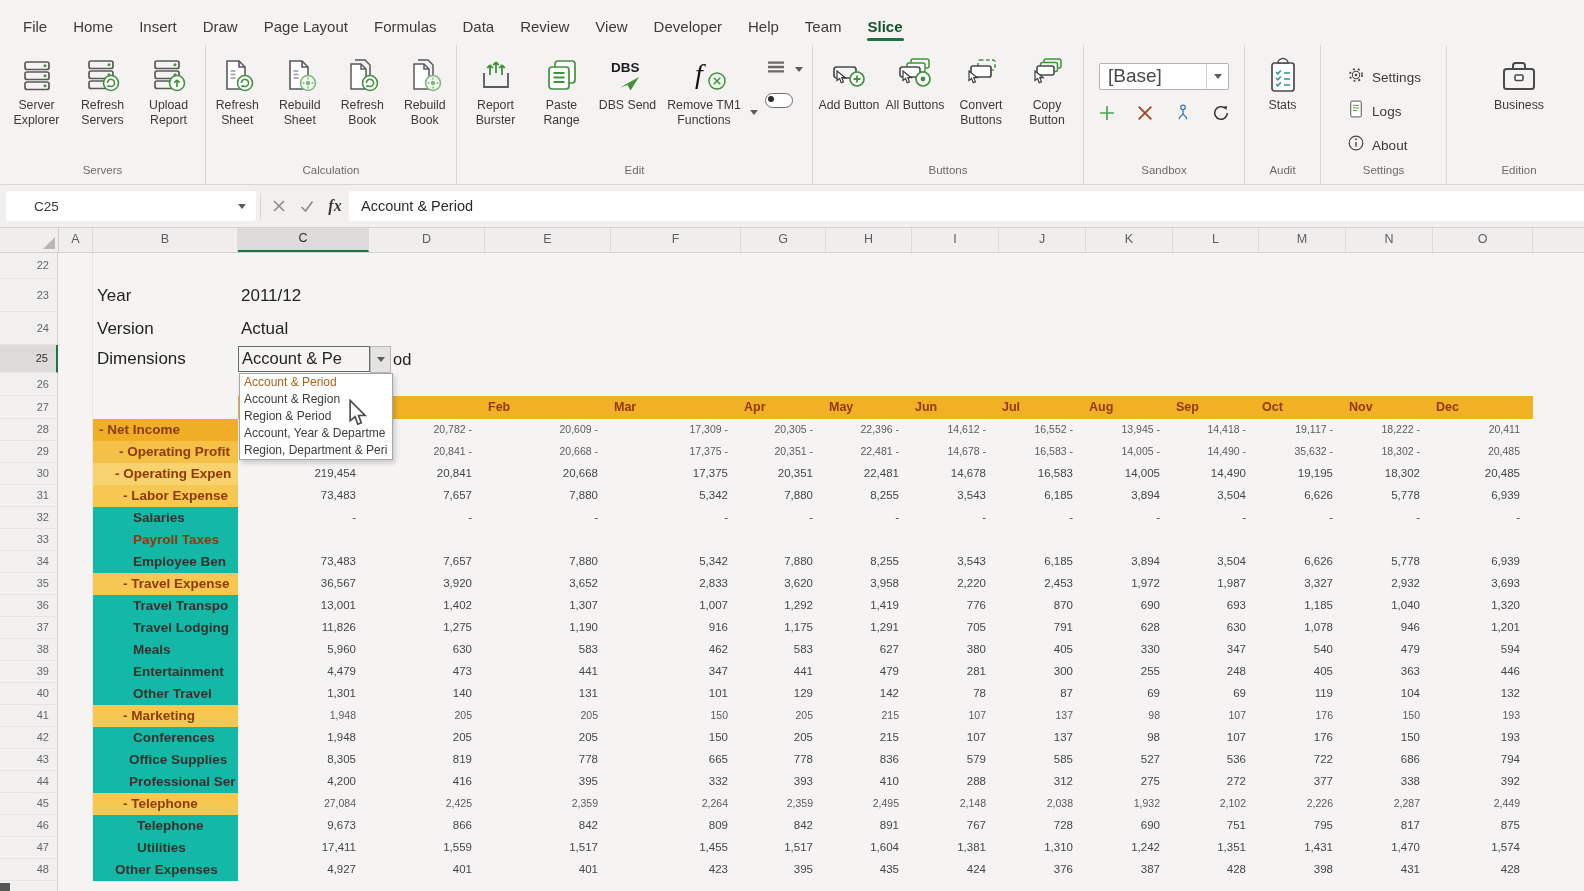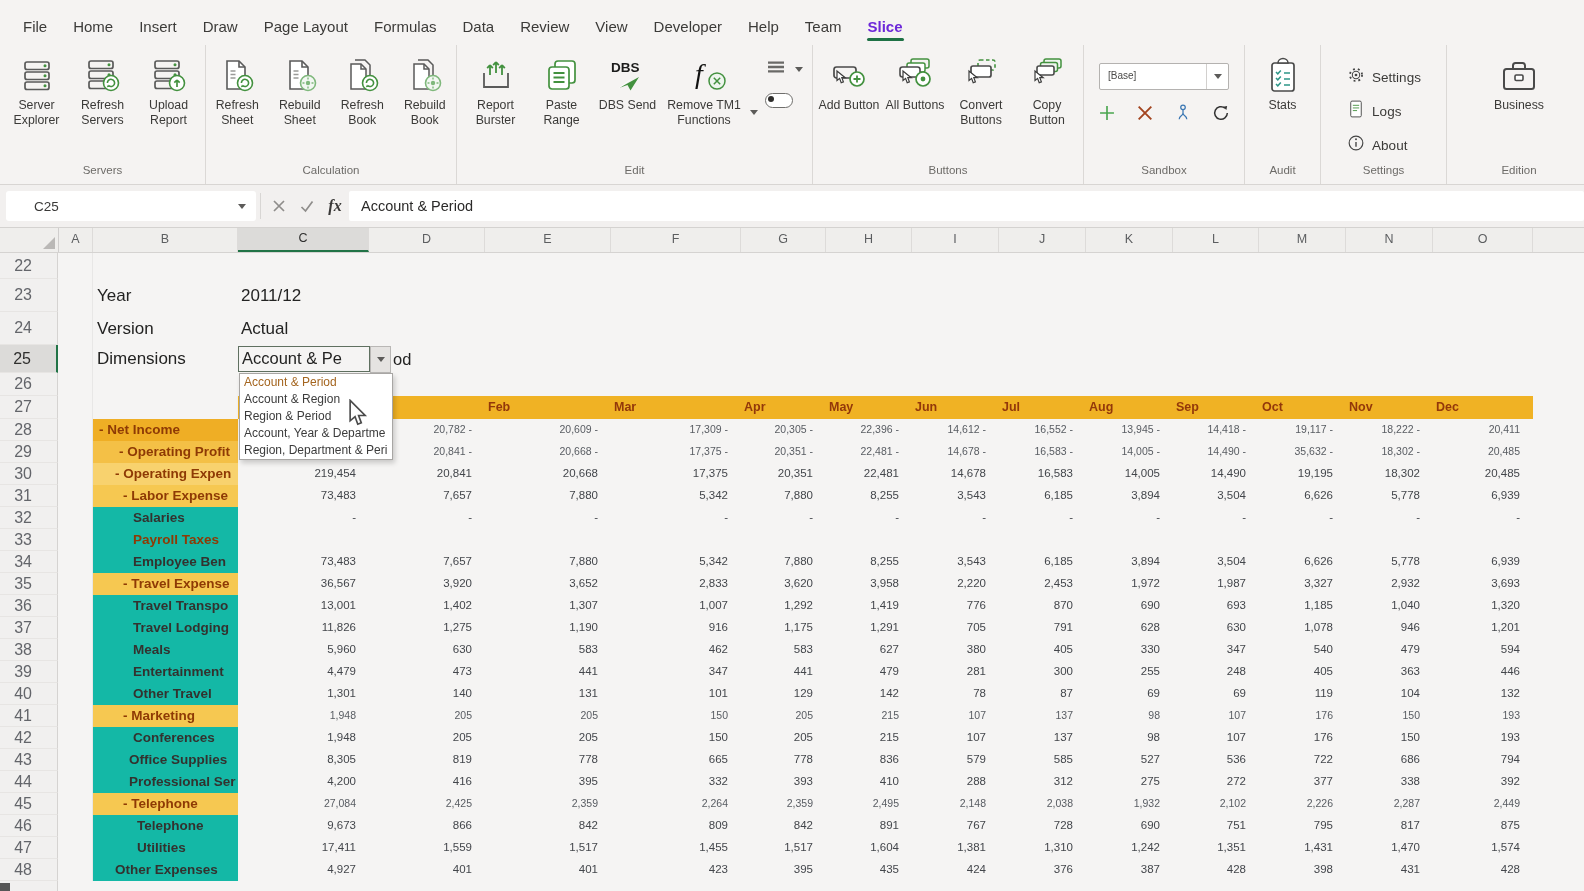--- a/index.html
+++ b/index.html
@@ -1,42 +1,42 @@
 <!DOCTYPE html>
 <html><head>
 <meta charset="utf-8">
 <style>
   html,body{margin:0;padding:0;background:#e9e7e5;}
   #app{position:relative;width:1584px;height:891px;background:#f5f3f2;overflow:hidden;
        font-family:"Liberation Sans",sans-serif;-webkit-font-smoothing:antialiased;}
   
   #tabbar{height:45px;display:flex;align-items:flex-end;padding-left:10px;background:#f5f3f2;}
   .tab{padding:9px 13px 10px 13px;font-size:15px;color:#3c3b39;cursor:default;position:relative;white-space:nowrap;}
-  .tab.active{font-weight:700;color:#6d28d9;}
+  .tab.active{font-weight:700;color:#14532d;}
   .tab.active::after{content:"";position:absolute;left:12px;right:12px;bottom:4px;height:3px;background:#1e7145;border-radius:2px;}
   
   #ribbon{height:139px;border-bottom:1px solid #d8d5d3;display:flex;background:#f5f3f2;}
   .rgroup{position:relative;border-right:1px solid #dbd8d6;display:flex;flex-direction:column;flex:0 0 auto;}
   .rg-body{flex:1;display:flex;justify-content:center;align-items:flex-start;padding-top:8px;}
   .rg-name{height:24px;text-align:center;font-size:11.5px;color:#6d6b68;line-height:20px;}
   .bigbtn{width:64px;margin:0 1px;display:flex;flex-direction:column;align-items:center;border-radius:3px;padding:2px 0;}
   .bigbtn .ic{width:38px;height:38px;margin:2px 0 3px 0;}
   .bigbtn .ic svg{width:38px;height:38px;}
   .bigbtn .lbl{font-size:12.3px;line-height:14.5px;color:#3b3a38;text-align:center;display:flex;align-items:center;}
   .chev{display:inline-block;width:0;height:0;border-left:4px solid transparent;border-right:4px solid transparent;border-top:5px solid #5c5b59;margin-left:3px;vertical-align:middle;}
   .wide{width:96px;}
   .edit-extras{display:flex;flex-direction:column;justify-content:flex-start;margin:6px 4px 0 6px;gap:14px;}
   .mini-lines{display:flex;align-items:center;gap:5px;}
   .mini-lines svg{width:22px;height:16px;}
   .toggle{width:26px;height:13px;border:1.5px solid #6f6e6c;border-radius:8px;position:relative;background:#fff;}
   .toggle::before{content:"";position:absolute;left:2px;top:2px;width:6px;height:6px;border-radius:50%;background:#2e2d2c;}
   
   .sbx{display:flex;flex-direction:column;align-items:center;padding-top:10px;}
   .combo{display:flex;width:128px;height:25px;border:1px solid #b4b2b0;background:#fff;border-radius:2px;}
-  .combo .cval{flex:1;font-size:10px;color:#4a4948;line-height:23px;padding-left:8px;}
+  .combo .cval{flex:1;font-size:19px;color:#4a4948;line-height:23px;padding-left:8px;}
   .combo .cbtn{width:21px;border-left:1px solid #d2d0ce;display:flex;align-items:center;justify-content:center;}
   .tri{width:0;height:0;border-left:4px solid transparent;border-right:4px solid transparent;border-top:5px solid #5c5b59;}
   .sbx-tools{display:flex;gap:12px;margin-top:12px;}
   .sbx-tools .tool{width:26px;height:26px;display:flex;align-items:center;justify-content:center;border-radius:3px;}
   .tool svg{width:24px;height:24px;}
   
   .menu-col{display:flex;flex-direction:column;gap:6px;padding-top:10px;}
   .menu-item{display:flex;align-items:center;gap:6px;padding:2px 6px;border-radius:3px;}
   .menu-item svg{width:20px;height:20px;}
   .menu-item .lbl{font-size:13.5px;color:#3b3a38;}
@@ -53,21 +53,21 @@
   .ffield span{padding-left:12px;font-size:14.5px;color:#2b2a29;}
   
   #colhdr{height:24px;display:flex;background:#efeeec;border-bottom:1px solid #d5d3d1;}
   .ch{border-right:1px solid #ddDBd9;font-size:12.5px;color:#5c5e60;text-align:center;line-height:23px;flex:0 0 auto;position:relative;}
   .ch.corner{border-right:1px solid #d0cecd;}
   .ch.corner::after{content:"";position:absolute;right:3px;bottom:3px;width:0;height:0;border-left:12px solid transparent;border-bottom:12px solid #bab8b6;}
   .ch.sel{background:#dcdbd9;border-bottom:2px solid #217346;line-height:21px;color:#2f2f2e;}
   
   #sheet{position:relative;height:639px;background:#f5f4f3;overflow:hidden;}
   .g-row{display:flex;}
-  .rn{flex:0 0 58px;text-align:right;padding-right:25px;box-sizing:border-box;font-size:16px;color:#63656a;
+  .rn{flex:0 0 58px;text-align:right;padding-right:8px;box-sizing:border-box;font-size:11px;color:#63656a;
       background:#f1f0ef;border-right:1px solid #d5d3d1;border-bottom:1px solid #e7e5e3;}
   .rn.sel{background:#dcdbd9;border-right:2px solid #217346;color:#2f2f2e;}
   .cA{flex:0 0 34px;border-right:1px solid rgba(120,120,120,.10);}
   .cB{flex:0 0 145px;box-sizing:border-box;overflow:hidden;white-space:nowrap;}
   .dcell{flex:0 0 auto;box-sizing:border-box;text-align:right;padding-right:13px;font-size:11.5px;color:#43464b;overflow:hidden;white-space:nowrap;}
   .small-vals .dcell{font-size:10.5px;color:#585c62;}
   .lab{font-size:13.5px;line-height:21px;}
   .lab-red{color:#8e3a05;font-weight:700;}
   .lab-dark{color:#33322f;font-weight:600;}
   .bg-h1{background:#efae25;}

